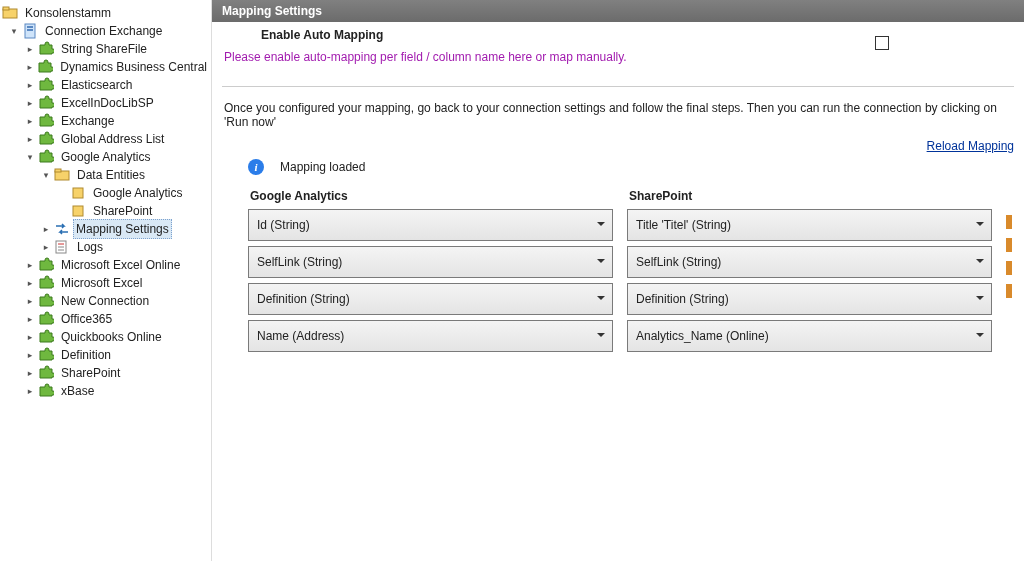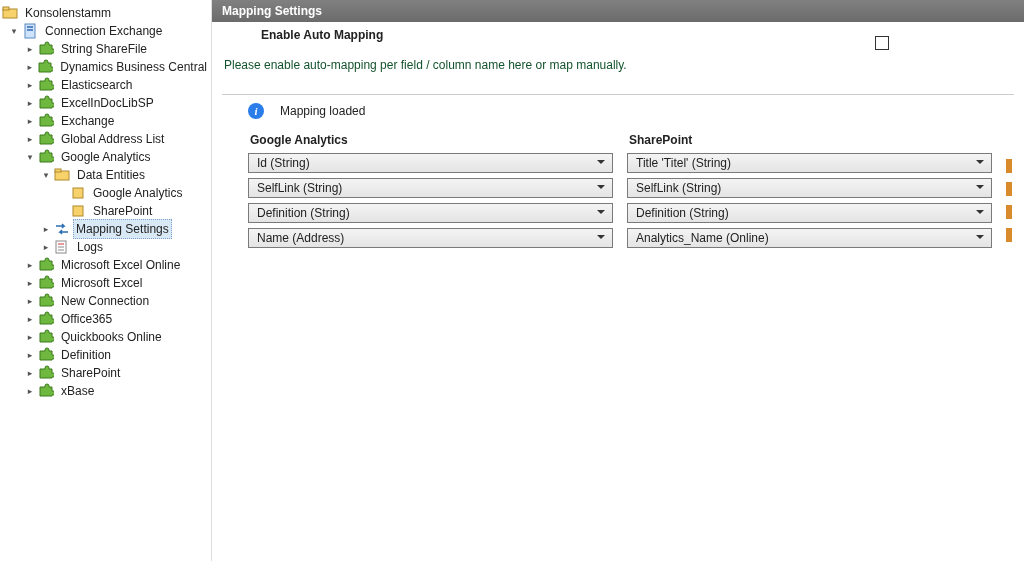--- a/index.html
+++ b/index.html
@@ -97,23 +97,23 @@
     justify-content:center;
     align-items:flex-start;
   }
   .section-title {
     font-weight: bold;
     color: #222;
     margin: 0;
     padding-left: 37px;
   }
   .section-sub {
-    color: #14532d;
+    color: #a21caf;
     font-size: 12px;
-    margin-top: 16px;
+    margin-top: 8px;
   }
   .chk {
     width: 14px; height:14px; border:1px solid #333; display:inline-block; margin-top:8px; background:#fff;
   }
   .hr {
     border-top: 1px solid #ccc;
     margin: 0 10px;
   }
   .note {
     color: #222;
@@ -148,21 +148,21 @@
   .col {
     width: 365px;
   }
   .col h3 {
     font-weight:bold;
     font-size:12px;
     margin: 0 0 6px 2px;
   }
   .combo {
     width: 100%;
-    height: 20px;
+    height: 32px;
     border: 1px solid #7a7a7a;
     background: linear-gradient(#f4f4f4,#e4e4e4);
     padding: 0 20px 0 8px;
     margin-bottom: 5px;
     position: relative;
     font-size: 12px;
     color: #222;
     display:flex;
     align-items:center;
     cursor: pointer;
@@ -407,21 +407,23 @@
       <div class="section">
         <div class="left">
           <p class="section-title">Enable Auto Mapping</p>
           <p class="section-sub">Please enable auto-mapping per field / column name here or map manually.</p>
         </div>
         <div class="ctrl">
           <span class="chk"></span>
         </div>
       </div>
       <div class="hr"></div>
+      <div class="note">Once you configured your mapping, go back to your connection settings and follow the final steps. Then you can run the connection by clicking on 'Run now'</div>
       <div class="links">
+        <a>Reload Mapping</a>
       </div>
       <div class="info-row">
         <span class="info-icon">i</span>
         <span>Mapping loaded</span>
       </div>
       <div class="columns">
         <div class="col">
           <h3>Google Analytics</h3>
           <div class="combo">
               <span>Id (String)</span>

